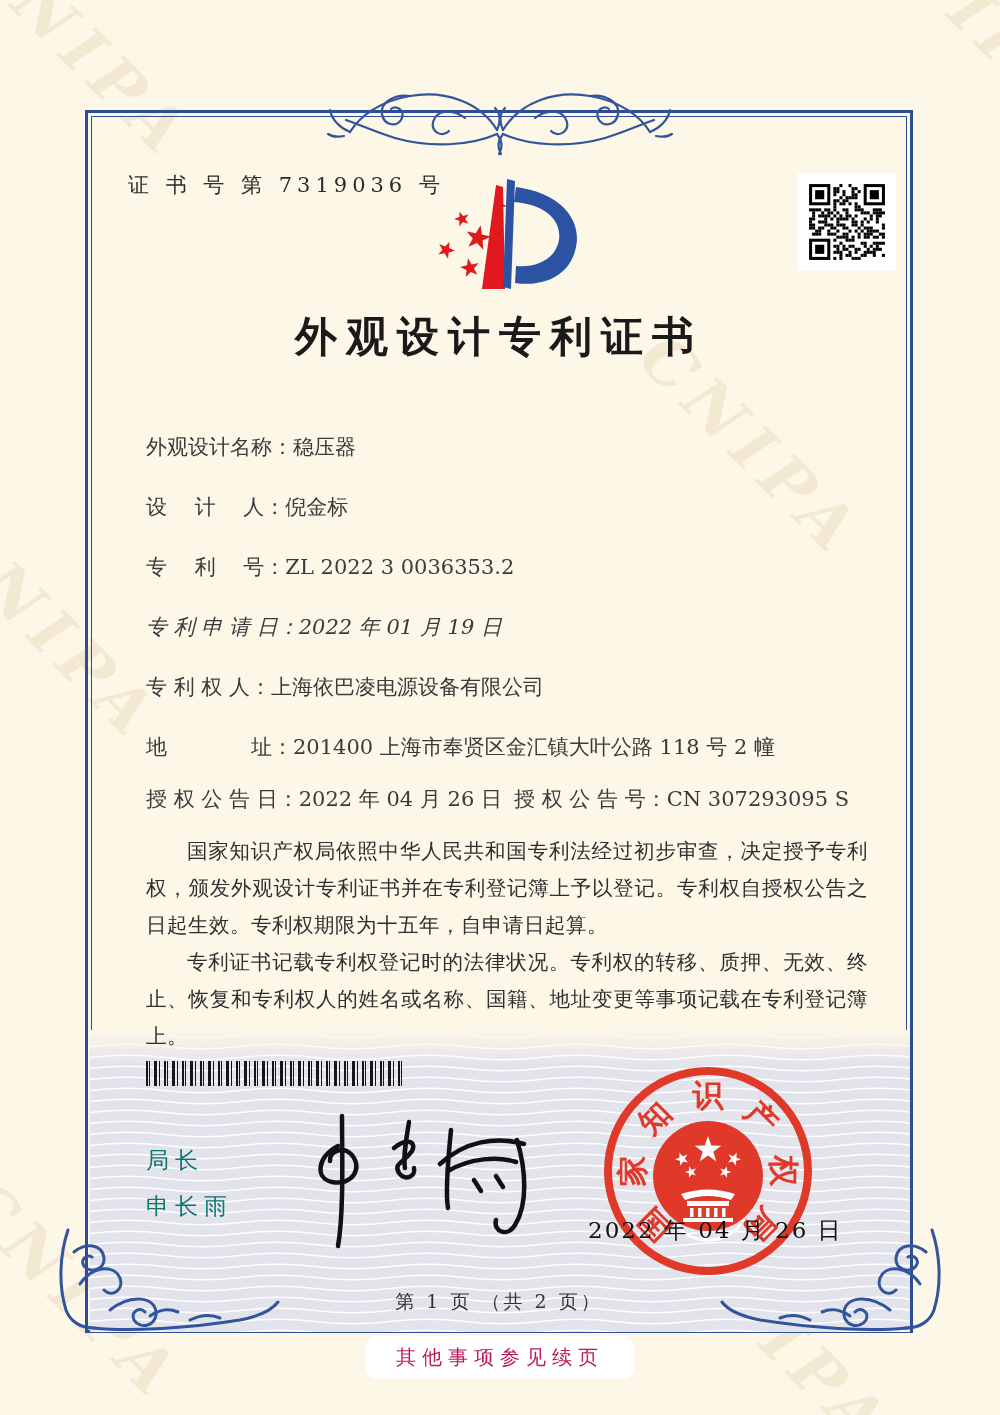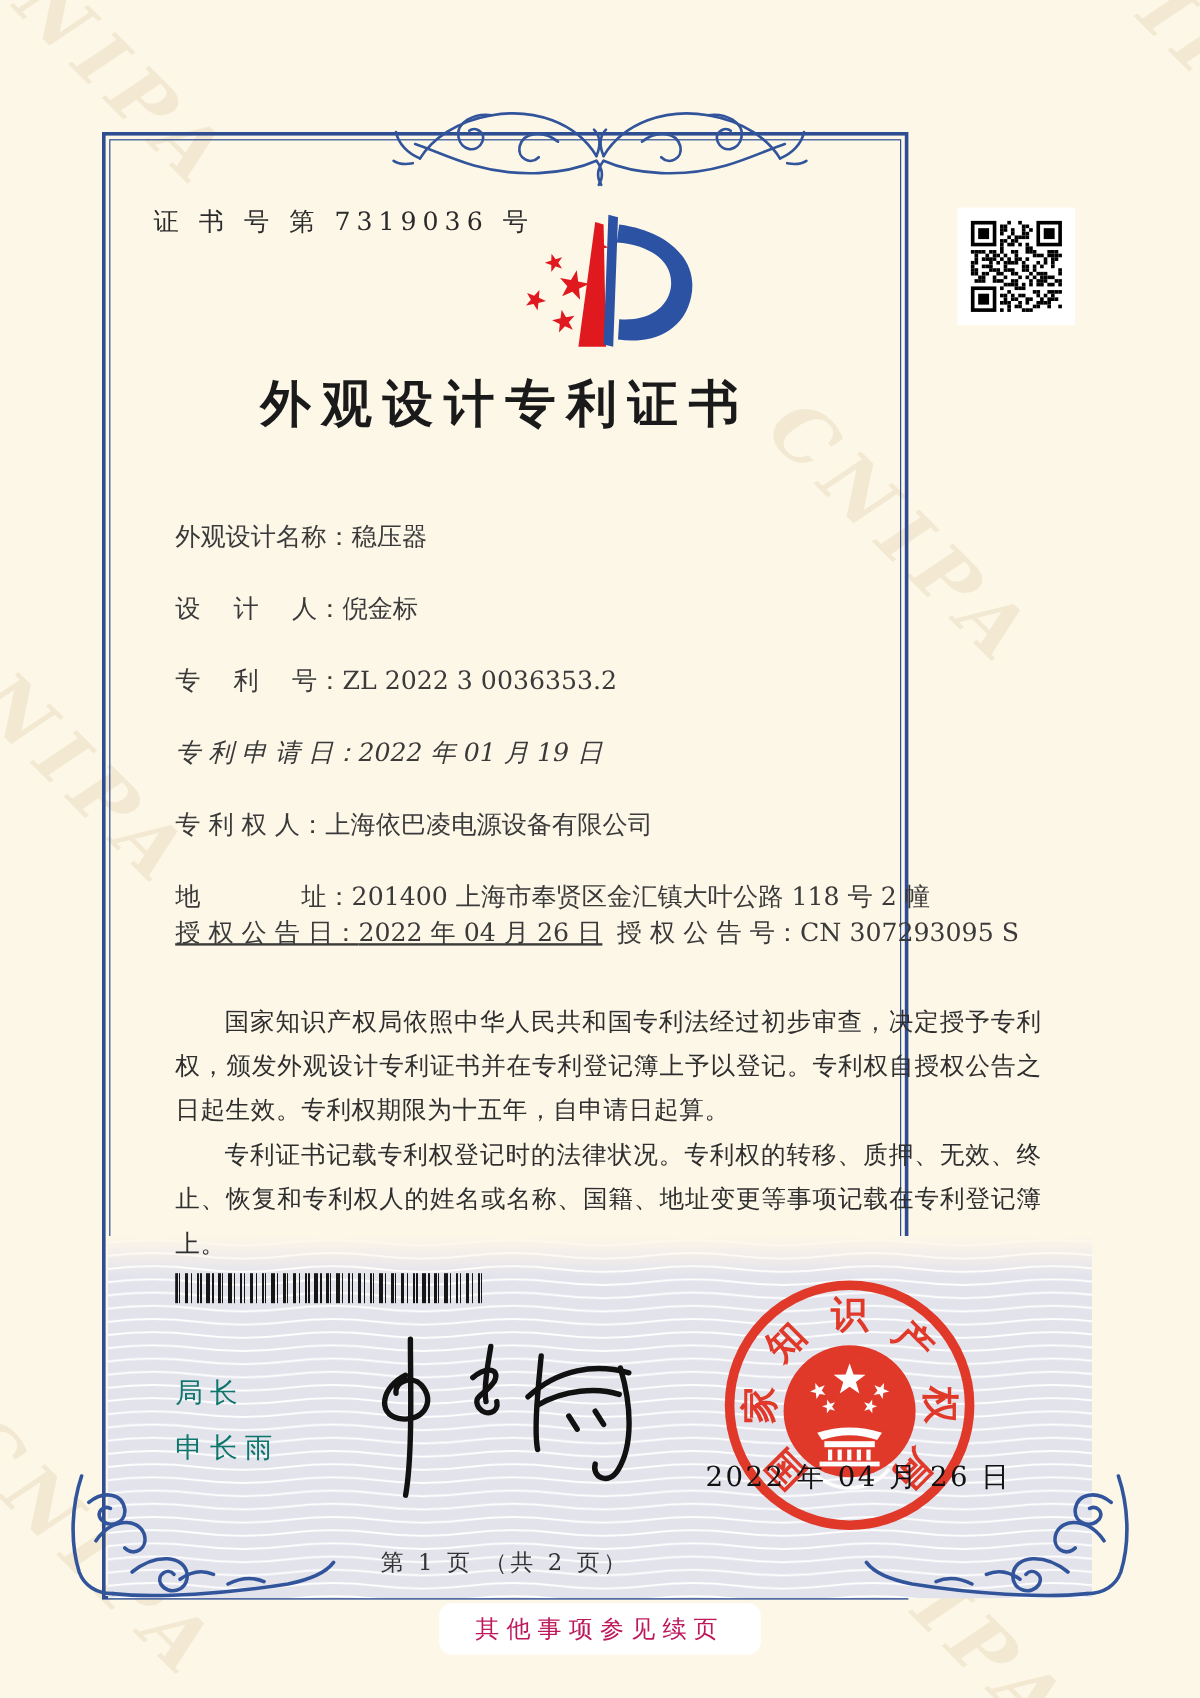--- a/index.html
+++ b/index.html
@@ -21,21 +21,21 @@
     user-select:none;
   }
   .wm1{left:-60px;top:10px;}
   .wm2{left:828px;top:-30px;}
   .wm3{left:610px;top:408px;}
   .wm4{left:-92px;top:592px;}
   .wm5{left:-70px;top:1252px;}
   .wm6{left:640px;top:1300px;}
   
   .frame{
-    position:absolute;left:85px;top:110px;width:672px;height:1223px;
+    position:absolute;left:85px;top:110px;width:828px;height:1223px;
     border:3px solid #2e4d92;z-index:1;box-sizing:border-box;
   }
   .frame-inner{
     position:absolute;inset:3px;border:1.5px solid #2e4d92;pointer-events:none;
   }
   
   .ornament-top{position:absolute;left:322px;top:74px;z-index:3;}
   .ornament-bl{position:absolute;left:50px;top:1224px;z-index:3;}
   .ornament-br{position:absolute;left:720px;top:1224px;z-index:3;transform:scaleX(-1);}
   
@@ -50,21 +50,21 @@
   .logo{position:absolute;left:330px;top:64px;z-index:2;}
   .title{
     position:absolute;left:0;top:196px;width:100%;
     text-align:center;font-size:42px;font-weight:bold;
     letter-spacing:9px;color:#1a1a1a;z-index:2;
   }
   
   .fields{position:absolute;left:58px;top:0;width:740px;z-index:2;}
   .field-row{position:absolute;left:0;font-size:21px;color:#3a3a3a;white-space:nowrap;}
   .fr1{top:320px;} .fr2{top:380px;} .fr3{top:440px;} .fr4{top:500px;font-style:italic;}
-  .fr5{top:560px;} .fr6{top:620px;text-align:center;} .fr7{top:650px;text-decoration:underline;}
+  .fr5{top:560px;} .fr6{top:620px;text-align:center;} .fr7{top:672px;}
   .field-label{color:#3a3a3a;}
   .field-value{color:#3a3a3a;}
   .grant-no{position:absolute;left:368px;top:0;}
   
   .paras{
     position:absolute;left:58px;top:720px;width:722px;z-index:2;
     font-size:20.5px;line-height:37px;color:#2f2f2f;text-align:justify;
     letter-spacing:0.5px;
   }
   .paras p{margin:0;text-indent:2em;}

